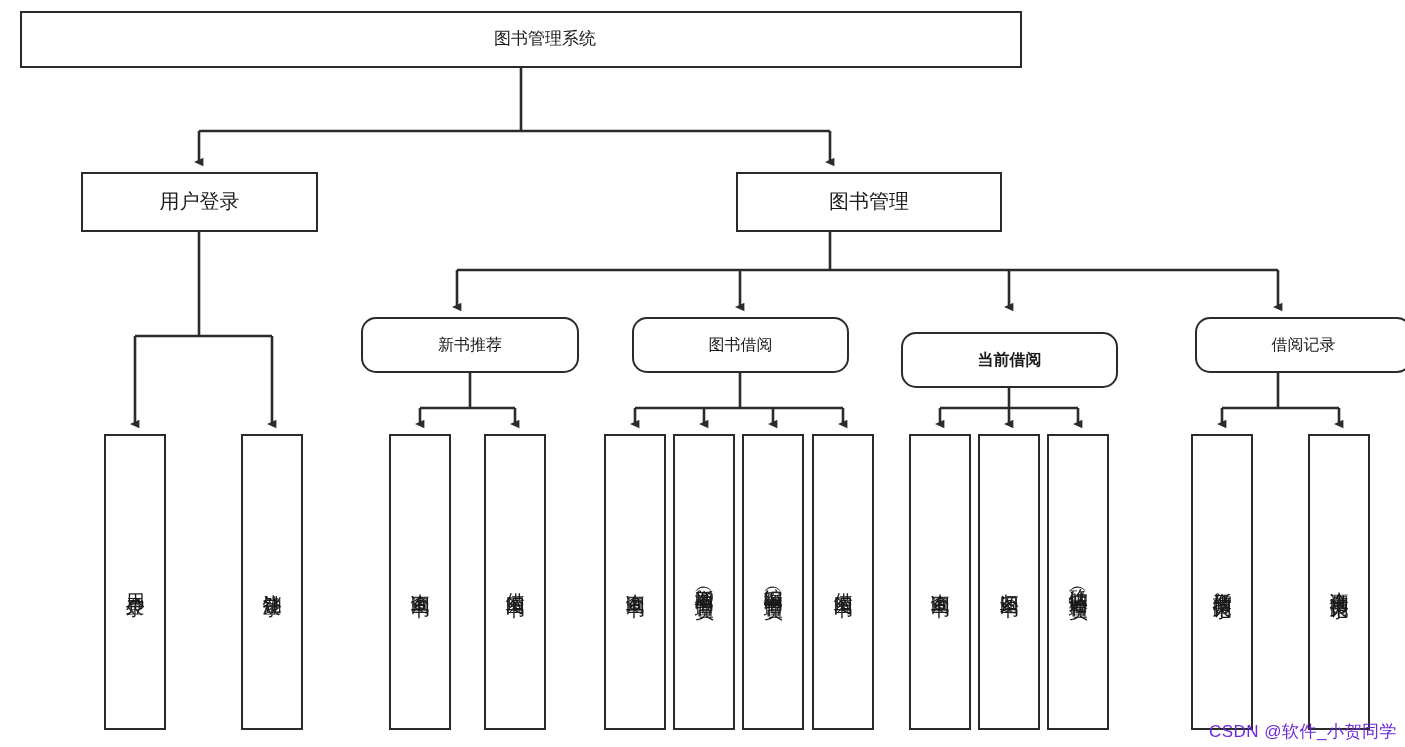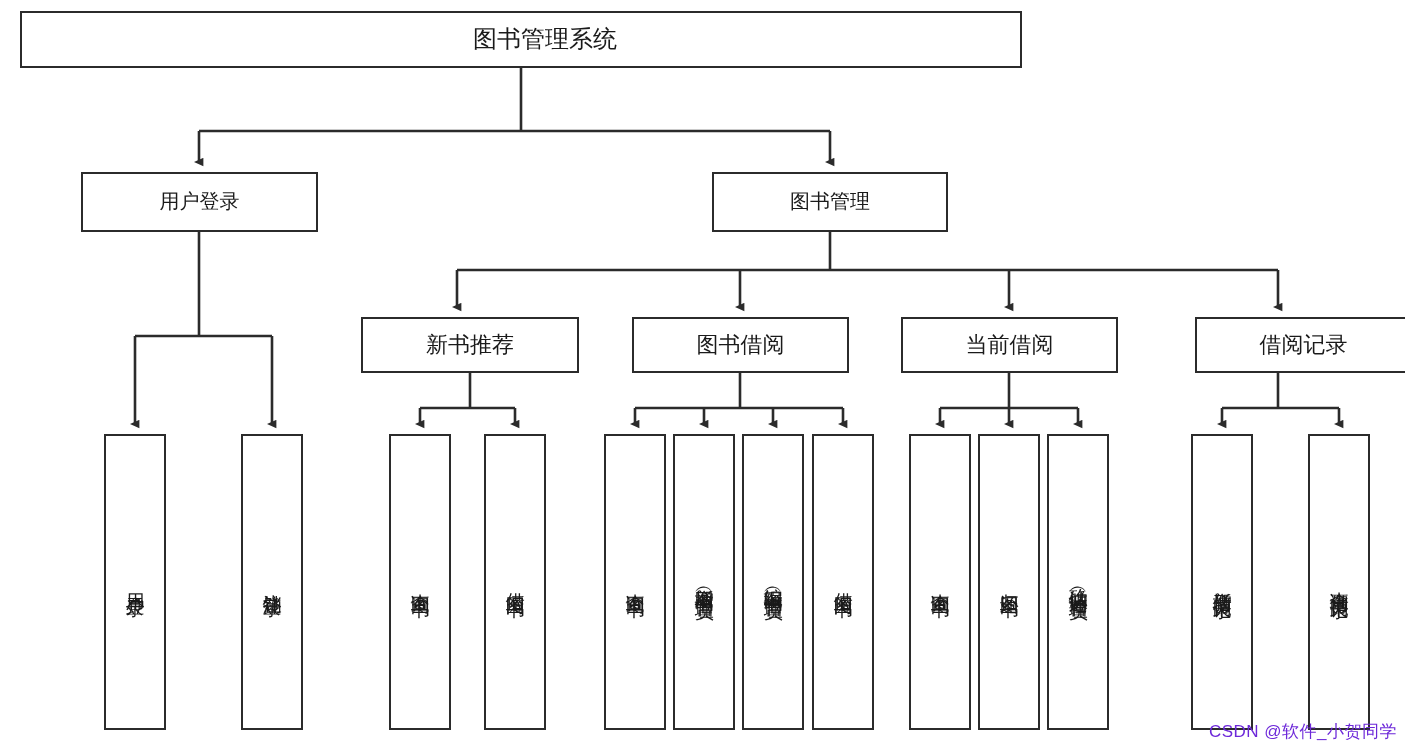--- a/index.html
+++ b/index.html
@@ -29,28 +29,29 @@
     box-sizing: border-box;
     border: 2px solid #2b2b2b;
     background: #ffffff;
     display: flex;
     align-items: center;
     justify-content: center;
     color: #1a1a1a;
     line-height: 1.18;
   }
   .node.level0 {
-    font-size: 24px;
+    font-size: 17px;
     padding-left: 48px;
   }
   .node.level1 {
     font-size: 20px;
   }
   .node.level2 {
-    font-size: 22px;
+    font-size: 16px;
+    border-radius: 15px;
   }
   .node.leaf {
     font-size: 19px;
     padding: 10px 2px;
     align-items: center;
     justify-content: center;
   }
   .vtext {
     writing-mode: vertical-rl;
     text-orientation: upright;
@@ -130,33 +131,33 @@
   </svg>
 
   <div class="node level0" style="left:20px; top:11px; width:1002px; height:57px;">
     <span class="htext">图书管理系统</span>
   </div>
 
   <div class="node level1" style="left:81px; top:172px; width:237px; height:60px;">
     <span class="htext">用户登录</span>
   </div>
 
-  <div class="node level1" style="left:712px; top:172px; width:236px; height:60px;">
+  <div class="node level1" style="left:736px; top:172px; width:266px; height:60px;">
     <span class="htext">图书管理</span>
   </div>
 
   <div class="node level2" style="left:361px; top:317px; width:218px; height:56px;">
     <span class="htext">新书推荐</span>
   </div>
 
   <div class="node level2" style="left:632px; top:317px; width:217px; height:56px;justify-content:center;">
     <span class="htext">图书借阅</span>
   </div>
 
-  <div class="node level2" style="left:901px; top:317px; width:217px; height:56px;">
+  <div class="node level2" style="left:901px; top:332px; width:217px; height:56px;font-weight:bold;">
     <span class="htext">当前借阅</span>
   </div>
 
   <div class="node level2" style="left:1170px; top:317px; width:217px; height:56px;margin-left:25px;">
     <span class="htext">借阅记录</span>
   </div>
 
   <div class="node leaf" style="left:104px; top:434px; width:62px; height:296px;">
     <span class="vtext">用户登录</span>
   </div>

